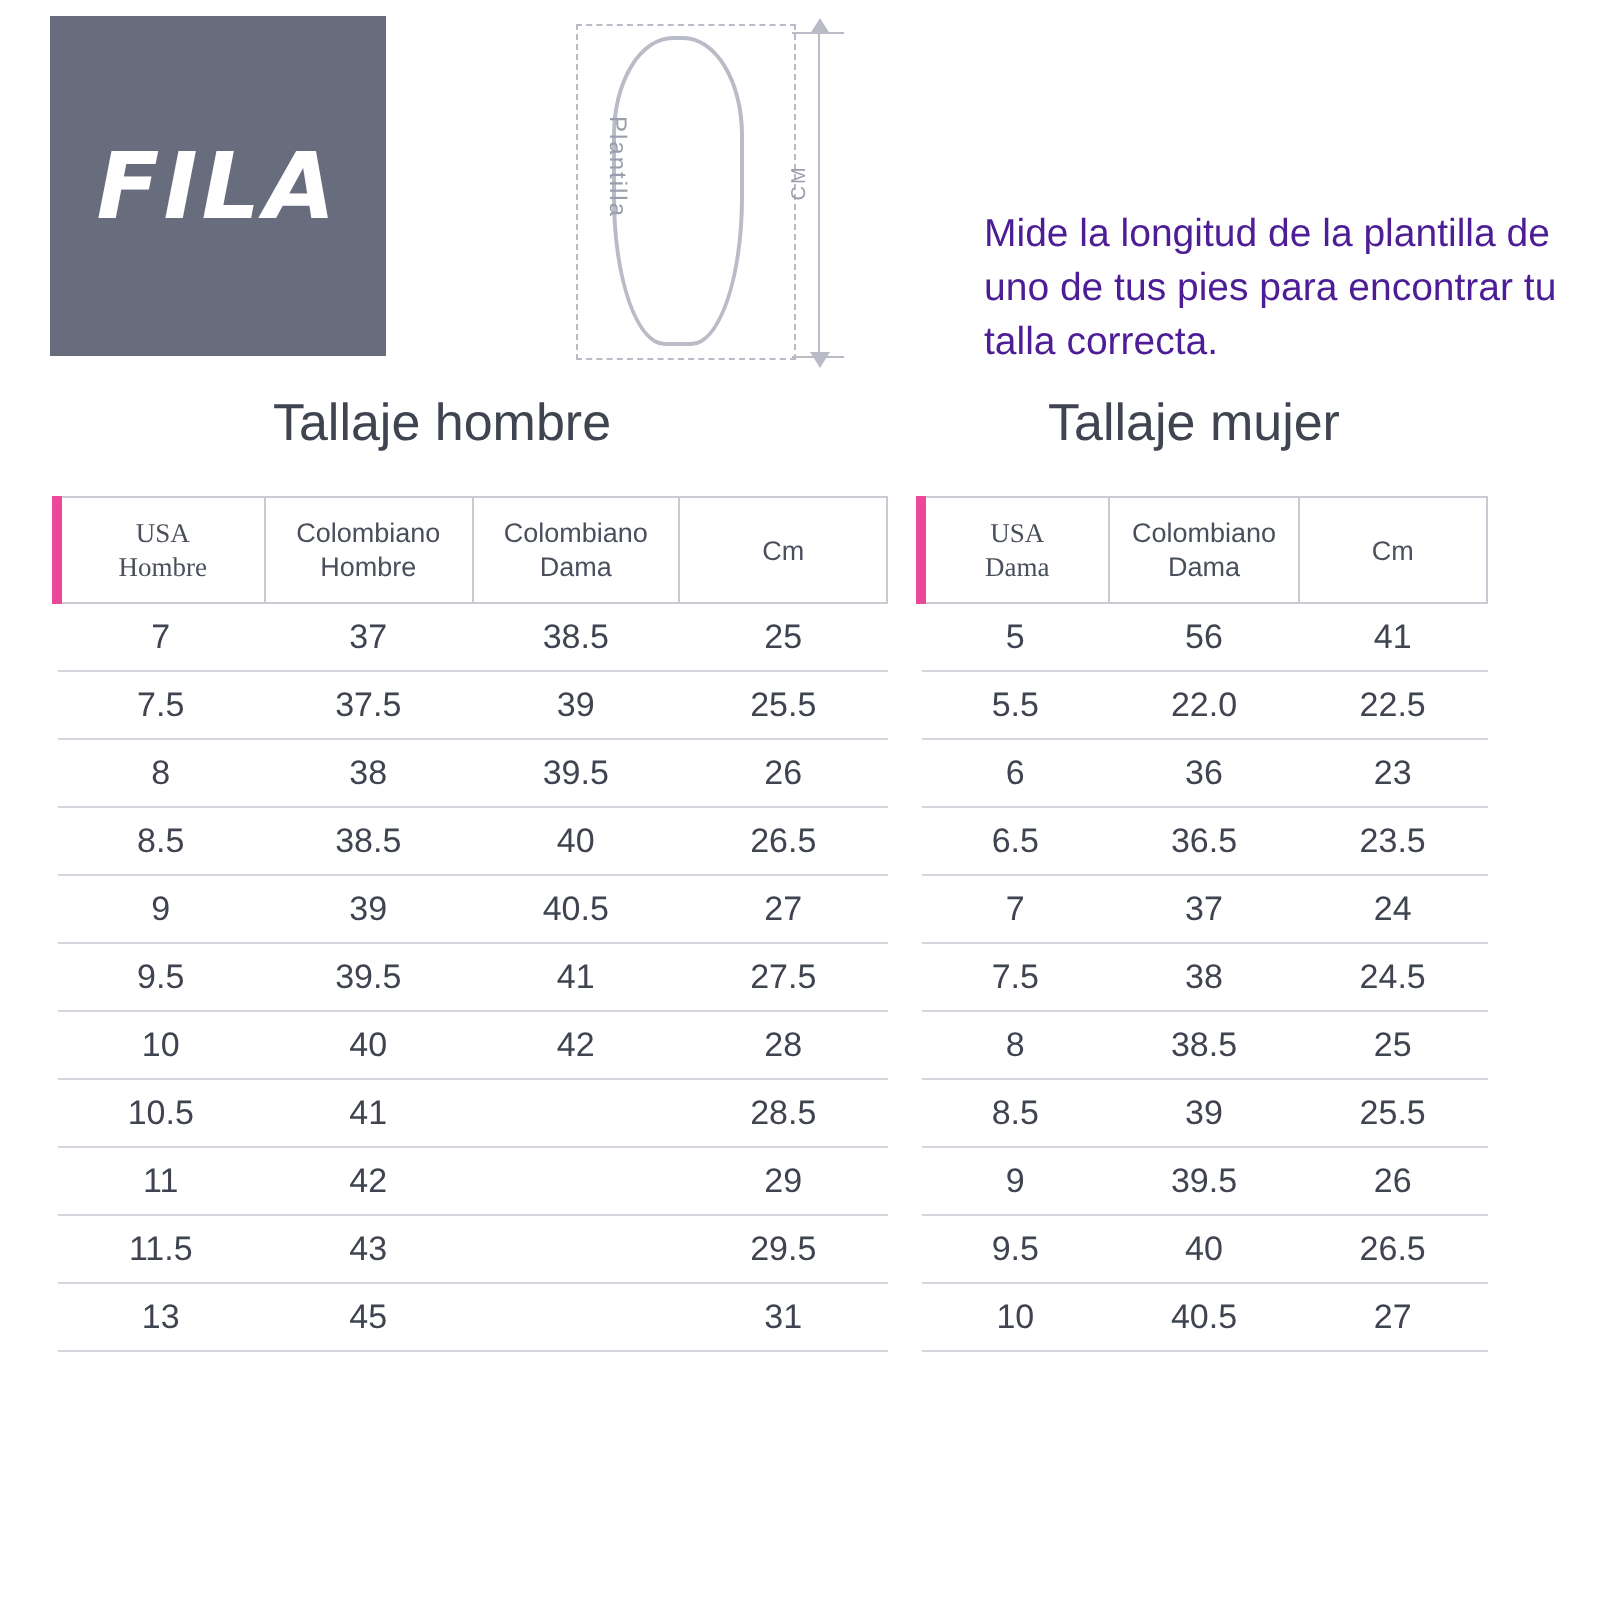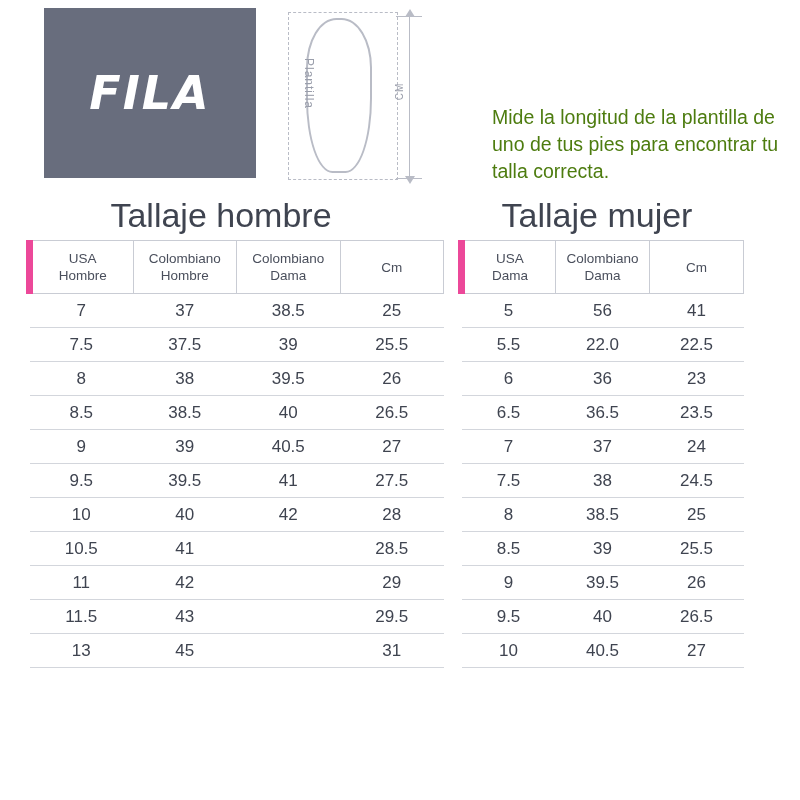--- a/index.html
+++ b/index.html
@@ -17,23 +17,23 @@
   }
 
   
   .header {
     position: relative;
     height: 190px;
   }
 
   .logo-box {
     position: absolute;
-    left: 44px;
+    left: 25px;
     top: 8px;
-    width: 212px;
+    width: 168px;
     height: 170px;
     background: #686d7d;
     display: flex;
     align-items: center;
     justify-content: center;
   }
   .logo-text {
     color: #ffffff;
     font-family: "DejaVu Sans", sans-serif;
     font-weight: bold;
@@ -118,40 +118,40 @@
   .tick-bottom { top: 172px; }
 
   
   .intro {
     position: absolute;
     left: 492px;
     top: 104px;
     width: 300px;
     font-size: 19.5px;
     line-height: 27px;
-    color: #4d7c0f;
+    color: #4c1d95;
   }
 
   
   .tables {
     position: absolute;
     top: 196px;
     left: 0;
     width: 800px;
     display: flex;
   }
   .table-col-left { width: 444px; padding-left: 26px; box-sizing: border-box; }
   .table-col-right { width: 356px; padding-left: 14px; padding-right: 56px; box-sizing: border-box; }
 
   .table-title {
     text-align: center;
-    font-size: 34px;
+    font-size: 26px;
     font-weight: normal;
     color: #3f4450;
-    margin: 0 0 5px 0;
+    margin: 0 0 21px 0;
   }
   .table-col-left .table-title { padding-right: 28px; }
   .table-col-right .table-title { padding-right: 8px; }
 
   table.size {
     border-collapse: collapse;
     width: 100%;
     table-layout: fixed;
   }
   table.size th {
@@ -168,21 +168,21 @@
   }
   table.size td {
     font-size: 17px;
     color: #3f4450;
     text-align: center;
     padding: 6px 2px;
     border-bottom: 1px solid #d3d6dc;
     height: 34px;
     box-sizing: border-box;
   }
-  table.size tr.header-row th:first-child { border-left: 7px solid #ec4899; }
+  table.size tr.header-row th:first-child { border-left: 5px solid #ec4899; font-family: Liberation Serif, serif; }
   table.size tbody tr:last-child td { border-bottom: 1px solid #d3d6dc; }
 </style>
 </head>
 <body>
 
 <div class="header">
 
   <div class="logo-box">
     <span class="logo-text">FILA</span>
   </div>

